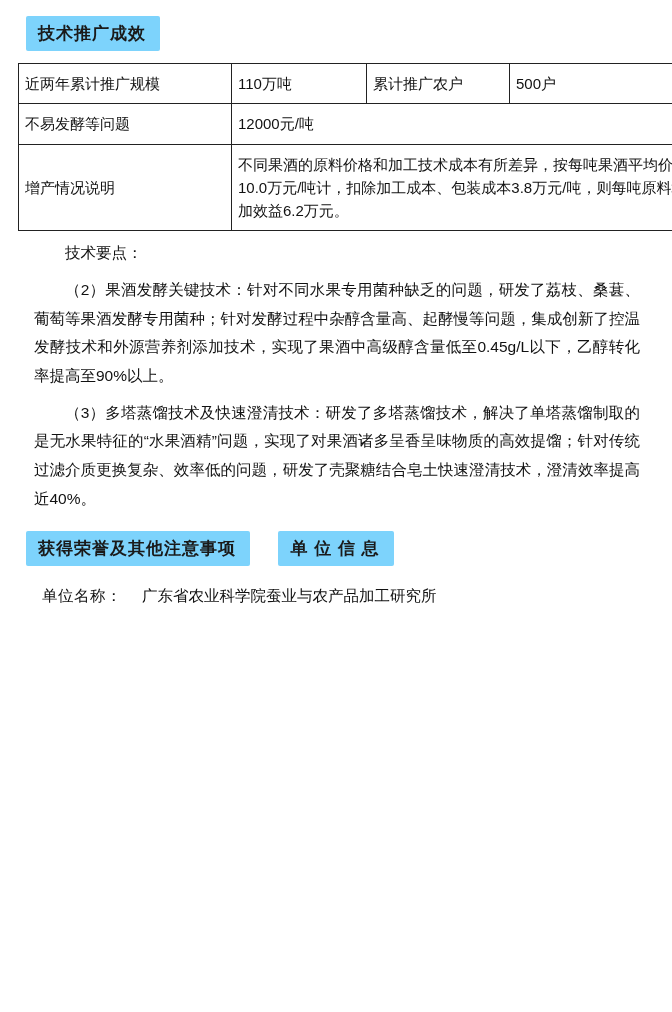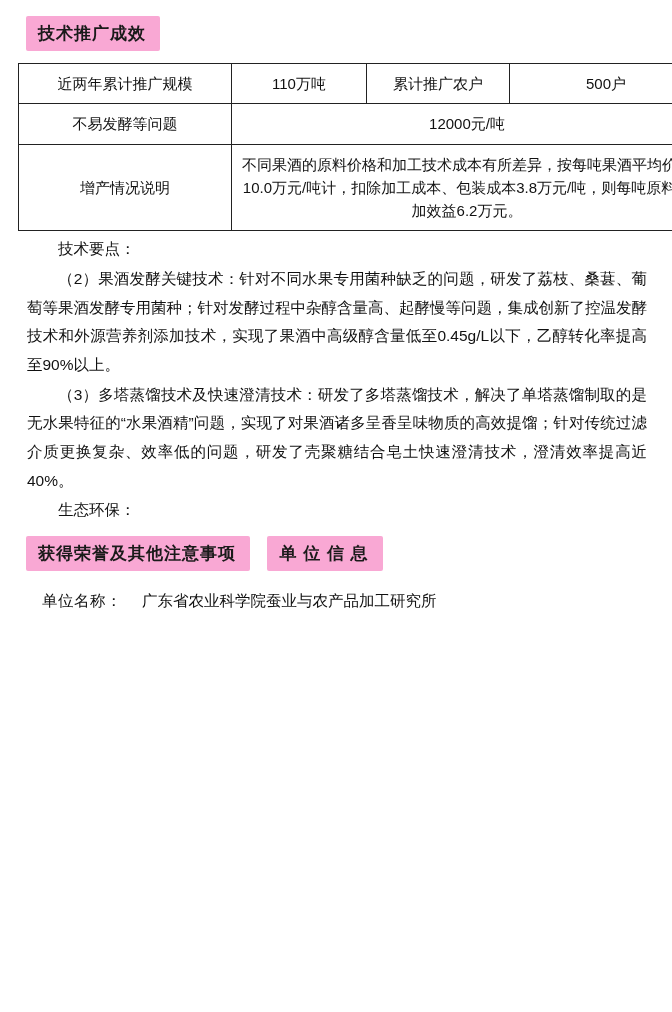--- a/index.html
+++ b/index.html
@@ -14,42 +14,41 @@
     color: #111111;
     -webkit-font-smoothing: antialiased;
   }
   .page {
     width: 672px;
     box-sizing: border-box;
     padding: 10px 18px 14px 18px;
   }
   .section-head {
     display: inline-block;
-    background: #f9a8d4;
+    background: #7dd3fc;
     color: #1a1a1a;
     font-size: 17px;
     font-weight: bold;
     letter-spacing: 1px;
     padding: 6px 14px 6px 12px;
-    margin: 10px 5px 10px 8px;
+    margin: 10px 16px 10px 8px;
     border-radius: 2px;
   }
   .section-head.first { margin-top: 6px; }
 
   table.info {
     border-collapse: collapse;
     width: 636px;
     margin: 2px 0 4px 0;
     table-layout: fixed;
   }
   table.info td {
     border: 1px solid #222;
     font-size: 15px;
     padding: 8px 6px;
-    text-align: center;
     vertical-align: middle;
     line-height: 1.55;
   }
   td.label { width: 200px; }
   td.val-a { width: 122px; }
   td.label2 { width: 130px; }
   td.val-b { width: 180px; }
   td.wide-text {
     text-align: left;
     padding: 10px 12px;
@@ -58,21 +57,21 @@
   }
 
   .body-text {
     font-size: 15.5px;
     line-height: 1.85;
     margin: 2px 0 0 0;
     padding: 0 6px 0 8px;
     text-align: justify;
   }
   .body-text p {
-    margin: 1px;
+    margin: 8px;
   }
   .indent2 { text-indent: 2em; }
 
   .unit-block {
     margin: 4px 0 0 0;
     padding-left: 24px;
     font-size: 15.5px;
     line-height: 2.05;
   }
   .unit-row {
@@ -112,21 +111,20 @@
         <td colspan="3" class="wide-text">不同果酒的原料价格和加工技术成本有所差异，按每吨果酒平均价格10.0万元/吨计，扣除加工成本、包装成本3.8万元/吨，则每吨原料增加效益6.2万元。</td>
       </tr>
     </tbody>
   </table>
 
 
   <div class="body-text">
     <p class="indent2">技术要点：</p>
     <p class="indent2">（2）果酒发酵关键技术：针对不同水果专用菌种缺乏的问题，研发了荔枝、桑葚、葡萄等果酒发酵专用菌种；针对发酵过程中杂醇含量高、起酵慢等问题，集成创新了控温发酵技术和外源营养剂添加技术，实现了果酒中高级醇含量低至0.45g/L以下，乙醇转化率提高至90%以上。</p>
     <p class="indent2">（3）多塔蒸馏技术及快速澄清技术：研发了多塔蒸馏技术，解决了单塔蒸馏制取的是无水果特征的“水果酒精”问题，实现了对果酒诸多呈香呈味物质的高效提馏；针对传统过滤介质更换复杂、效率低的问题，研发了壳聚糖结合皂土快速澄清技术，澄清效率提高近40%。</p>
-    <p class="indent2">生态环保：</p>
   </div>
 
   <div class="section-head">获得荣誉及其他注意事项</div>
 
 
   <div class="section-head">单 位 信 息</div>
 
   <div class="unit-block">
     <div class="unit-row">
       <span class="unit-key">单位名称：</span>

